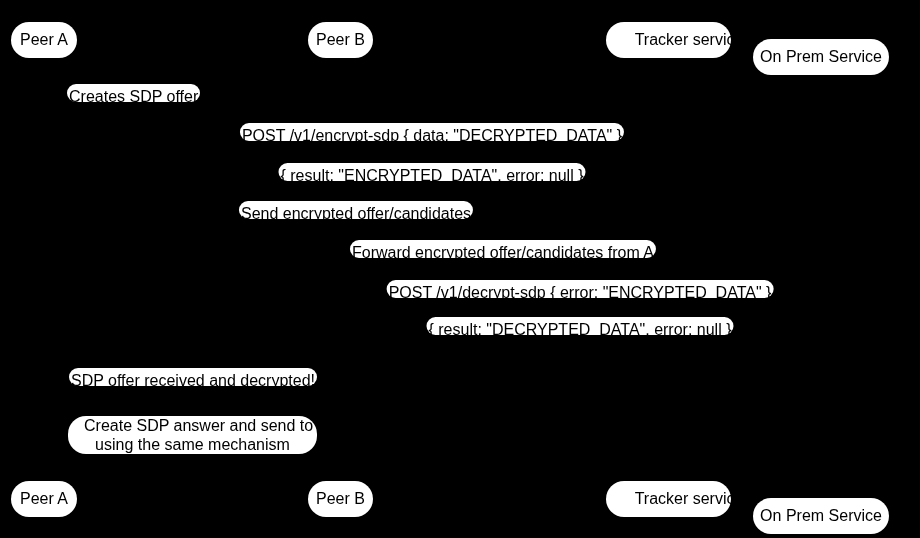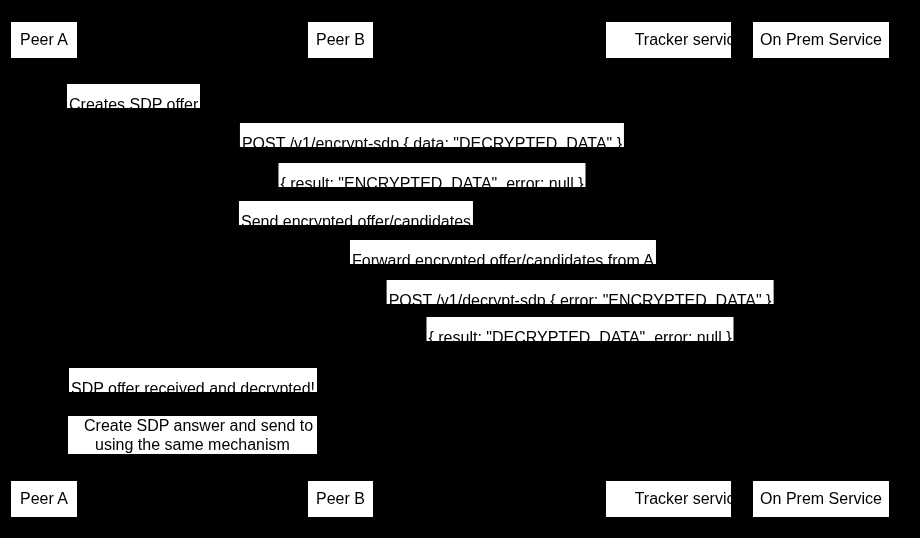--- a/index.html
+++ b/index.html
@@ -1,20 +1,20 @@
 <!DOCTYPE html>
 <html style="--bg: #000000; --box-bg: #ffffff; --box-text: #000000;"><head>
 <meta charset="utf-8">
 <style>
   :root {
     --bg: #000000;
     --box-bg: #ffffff;
     --box-text: #000000;
   }
-  * { box-sizing: border-box; margin: 0; padding: 0; }
+  * { box-sizing: border-box; margin: 0; padding: 0; border-radius: 18px; }
   html, body { background: var(--bg); }
   body {
     font-family: "Liberation Sans", "DejaVu Sans", sans-serif;
     width: 920px; height: 538px; overflow: hidden;
   }
   .diagram {
     position: relative;
     width: 920px; height: 538px;
     background: var(--bg);
   }
@@ -27,30 +27,30 @@
     display: flex;
     align-items: center;
     justify-content: center;
     white-space: nowrap;
   }
   .row-top    { top: 22px; }
   .row-bottom { top: 481px; }
   .a-peer-a  { left: 11px;  width: 66px;  }
   .a-peer-b  { left: 308px; width: 65px;  }
   .a-tracker { left: 606px; width: 125px; padding-left: 41px; }
-  .a-onprem  { left: 753px; width: 136px; }
+  .a-onprem  { left: 753px; width: 136px; margin-top: 17px; }
 
   .msg {
     position: absolute;
     background: var(--box-bg);
     color: var(--box-text);
     font-size: 16px;
     line-height: 18px;
     height: 18px;
-    padding: 12px 2px;
+    padding: 4px 2px;
     white-space: nowrap;
   }
   .msg.centered { transform: translateX(-50%); }
   .m-create-offer      { left: 67px;  top: 84px;  }
   .m-encrypt-request   { left: 432px; top: 123px; }
   .m-encrypt-response  { left: 432px; top: 163px; }
   .m-send-encrypted    { left: 356px; top: 201px; }
   .m-forward-encrypted { left: 503px; top: 240px; }
   .m-decrypt-request   { left: 580px; top: 280px; }
   .m-decrypt-response  { left: 580px; top: 317px; }

